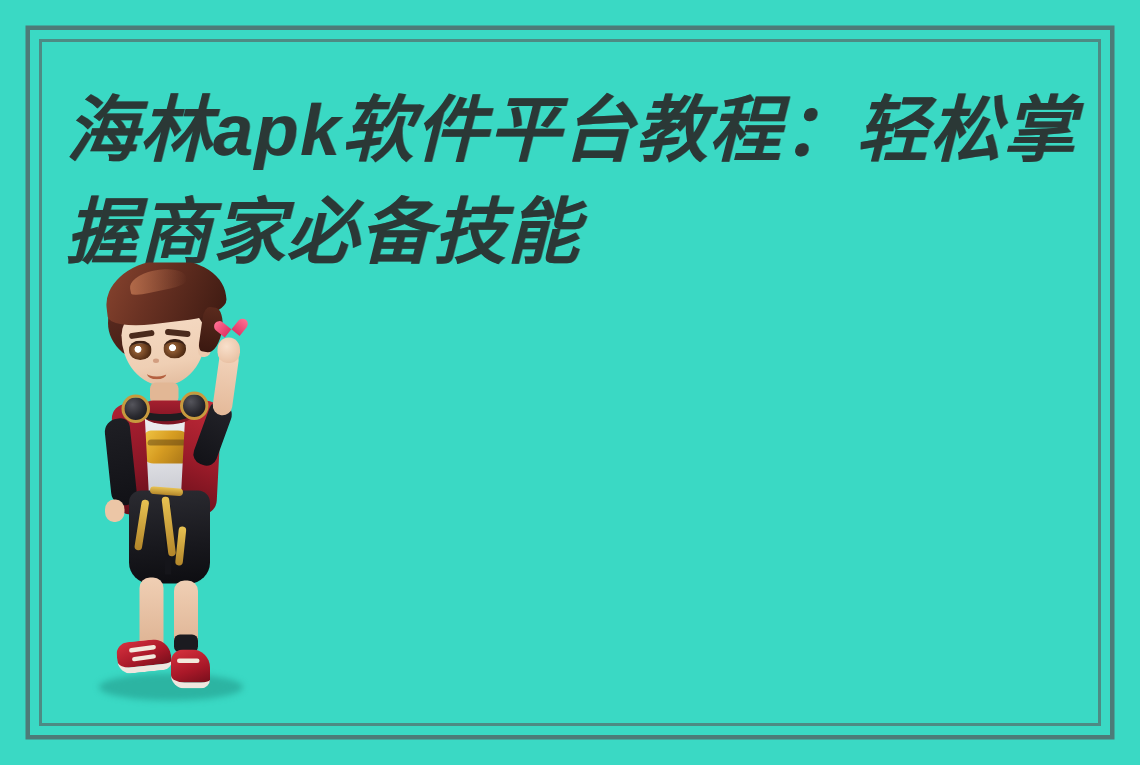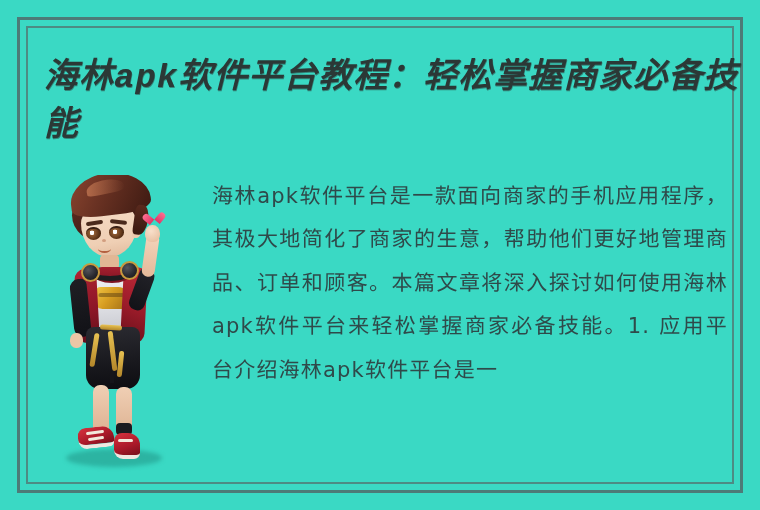--- a/index.html
+++ b/index.html
@@ -46,24 +46,24 @@
   }
 
   
   .title-block {
     position: absolute;
     left: 44px;
     top: 54px;
     width: 700px;
   }
   .title-text {
-    font-family: Liberation Mono, monospace;
+    font-family: Liberation Sans, sans-serif;
     font-style: italic;
     font-weight: bold;
-    font-size: 34px;
+    font-size: 48px;
     line-height: 1.42;
     color: #2b3836;
     letter-spacing: 1px;
     white-space: normal;
     text-shadow: 0.5px 0.5px 0 rgba(43,56,54,0.5);
   }
 
   
   .content {
     position: absolute;
@@ -512,16 +512,15 @@
 
         <div class="m-sock"></div>
         <div class="m-shoe l"></div>
         <div class="m-shoe r"></div>
         <div class="m-shoe-lace a"></div>
         <div class="m-shoe-lace b"></div>
         <div class="m-shoe-lace c"></div>
       </div>
     </div>
 
-    <div class="body-text">海林apk软件平台是一款面向商家的手机应用程序，其极大地简化了商家的生意，帮助他们更好地管理商品、订单和顾客。本篇文章将深入探讨如何使用海林apk软件平台来轻松掌握商家必备技能。1. 应用平台介绍海林apk软件平台是一</div>
 
   </div>
 </div>
 
 </body></html>

